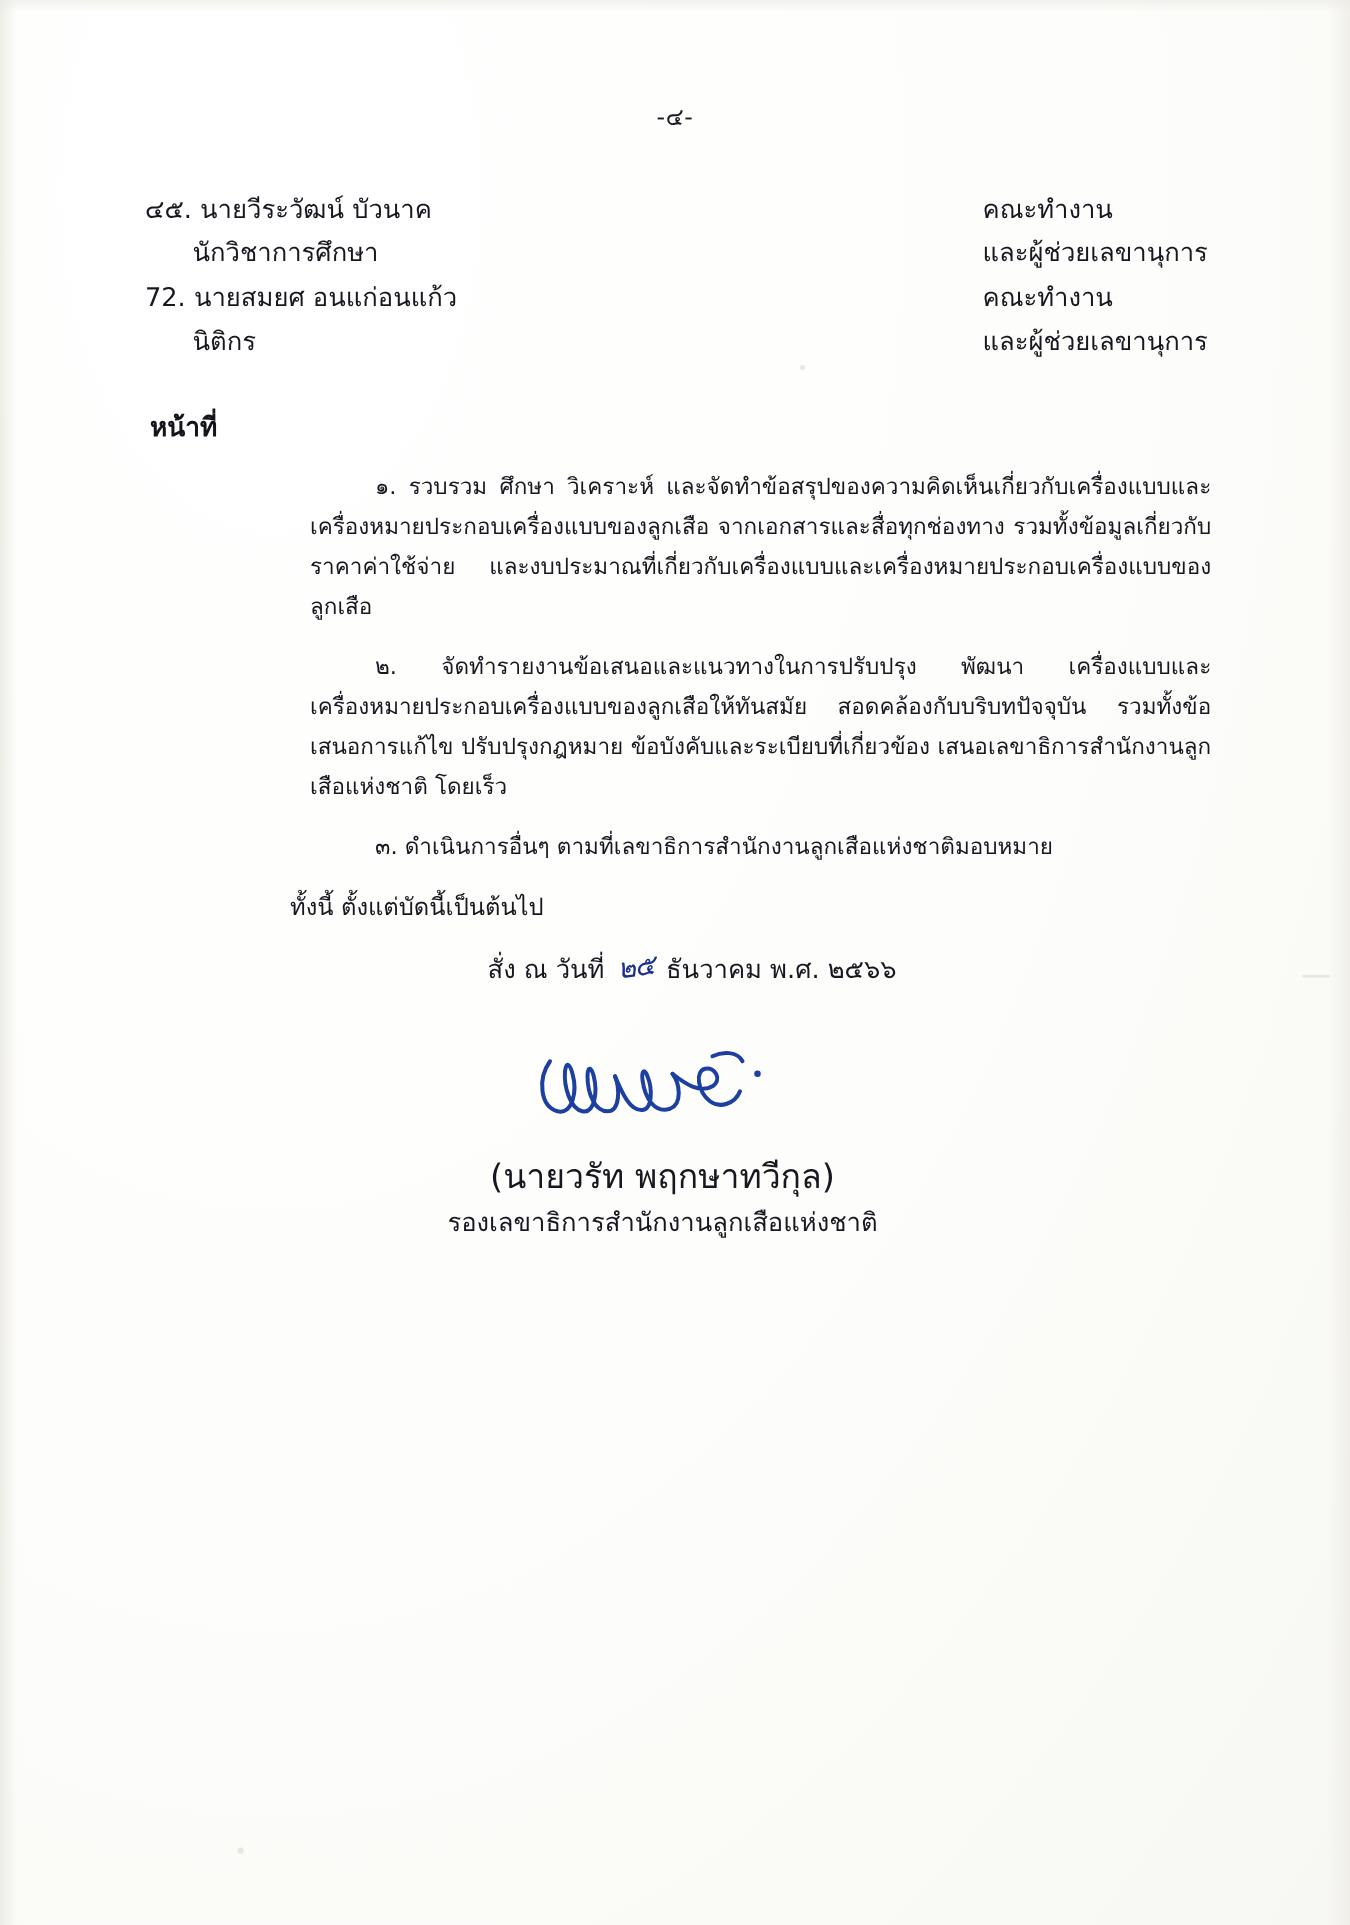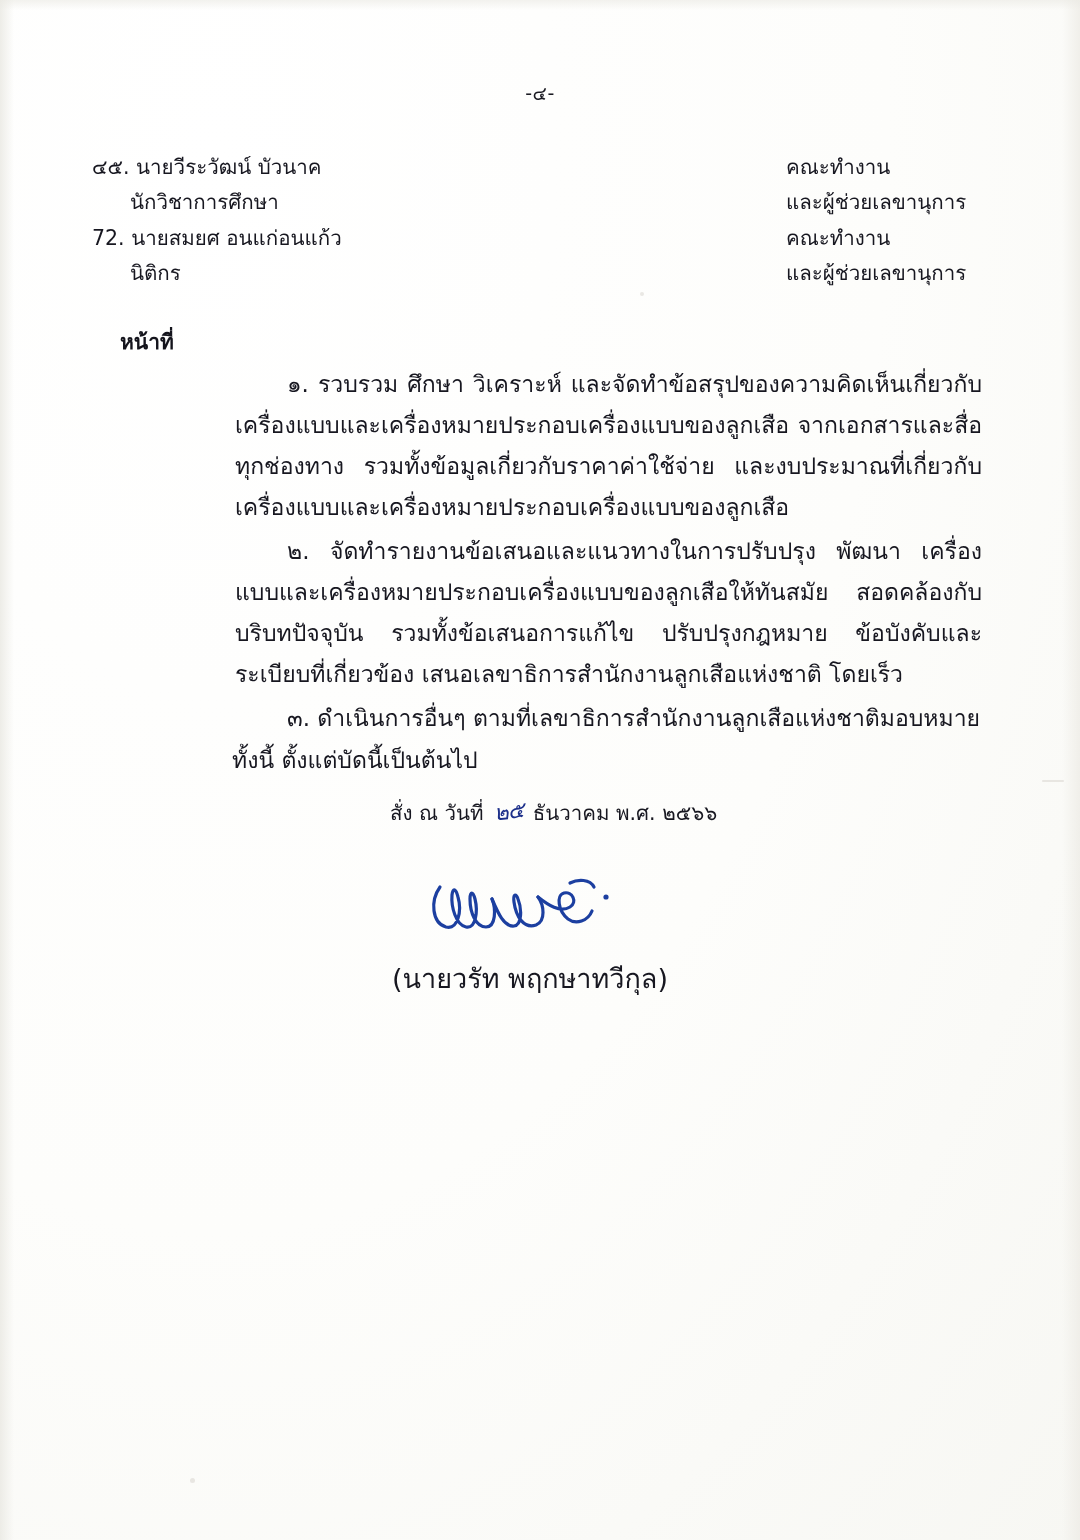--- a/index.html
+++ b/index.html
@@ -51,21 +51,21 @@
     text-align: center;
     font-size: 19px;
     margin-top: 78px;
     letter-spacing: .5px;
     color: #1a1a22;
   }
 
   
   .roster {
     margin-top: 42px;
-    padding-left: 92px;
+    padding-left: 116px;
     padding-right: 108px;
   }
   .roster-row {
     display: flex;
     justify-content: space-between;
     align-items: baseline;
     font-size: 20.5px;
     line-height: 1.72;
     color: #171720;
   }
@@ -85,34 +85,34 @@
     font-weight: bold;
     color: #14141c;
   }
 
   .body-block {
     margin-top: 6px;
     padding-left: 232px;
     padding-right: 95px;
   }
   .para {
-    font-size: 23px;
+    font-size: 18px;
     line-height: 1.78;
     text-align: justify;
     text-justify: inter-word;
     text-indent: 52px;
     color: #171720;
-    margin: 3px;
+    margin: 16px;
   }
   .para.tight { margin-top: 2px; }
 
   .closing-line {
     margin-top: 4px;
     padding-left: 232px;
-    font-size: 23px;
+    font-size: 19px;
     color: #171720;
   }
 
   .order-date {
     margin-top: 16px;
     padding-left: 390px;
     font-size: 20.5px;
     color: #171720;
     display: flex;
     align-items: flex-end;
@@ -224,16 +224,17 @@
       <svg class="signature-svg" viewBox="0 0 220 86" aria-hidden="true">
         <g fill="none" stroke="#1c3fa0" stroke-width="3.2" stroke-linecap="round" stroke-linejoin="round">
           <path d="M20,20 C10,34 12,56 26,60 C38,63 42,44 38,30 C36,22 33,20 32,28 C31,40 36,58 46,60 C56,62 58,44 55,32 C53,24 50,24 50,32 C50,46 56,60 66,60 C76,60 76,42 72,32"></path>
           <path d="M72,32 C78,46 84,60 94,59 C102,58 102,42 98,32 C96,26 93,27 94,35 C96,50 104,62 116,58 C126,54 124,38 118,30"></path>
           <path d="M118,30 C128,38 140,46 150,40 C158,35 152,24 144,26 C136,28 138,44 148,52 C156,58 168,54 172,44"></path>
           <path d="M150,16 C158,12 170,12 174,20"></path>
         </g>
         <circle cx="186" cy="30" r="2.6" fill="#1c3fa0"></circle>
       </svg>
       <div class="sign-name">(นายวรัท  พฤกษาทวีกุล)</div>
+      <div class="sign-title">รองเลขาธิการสำนักงานลูกเสือแห่งชาติ</div>
     </div>
 
   </div>
 </div>
 
 </body></html>

